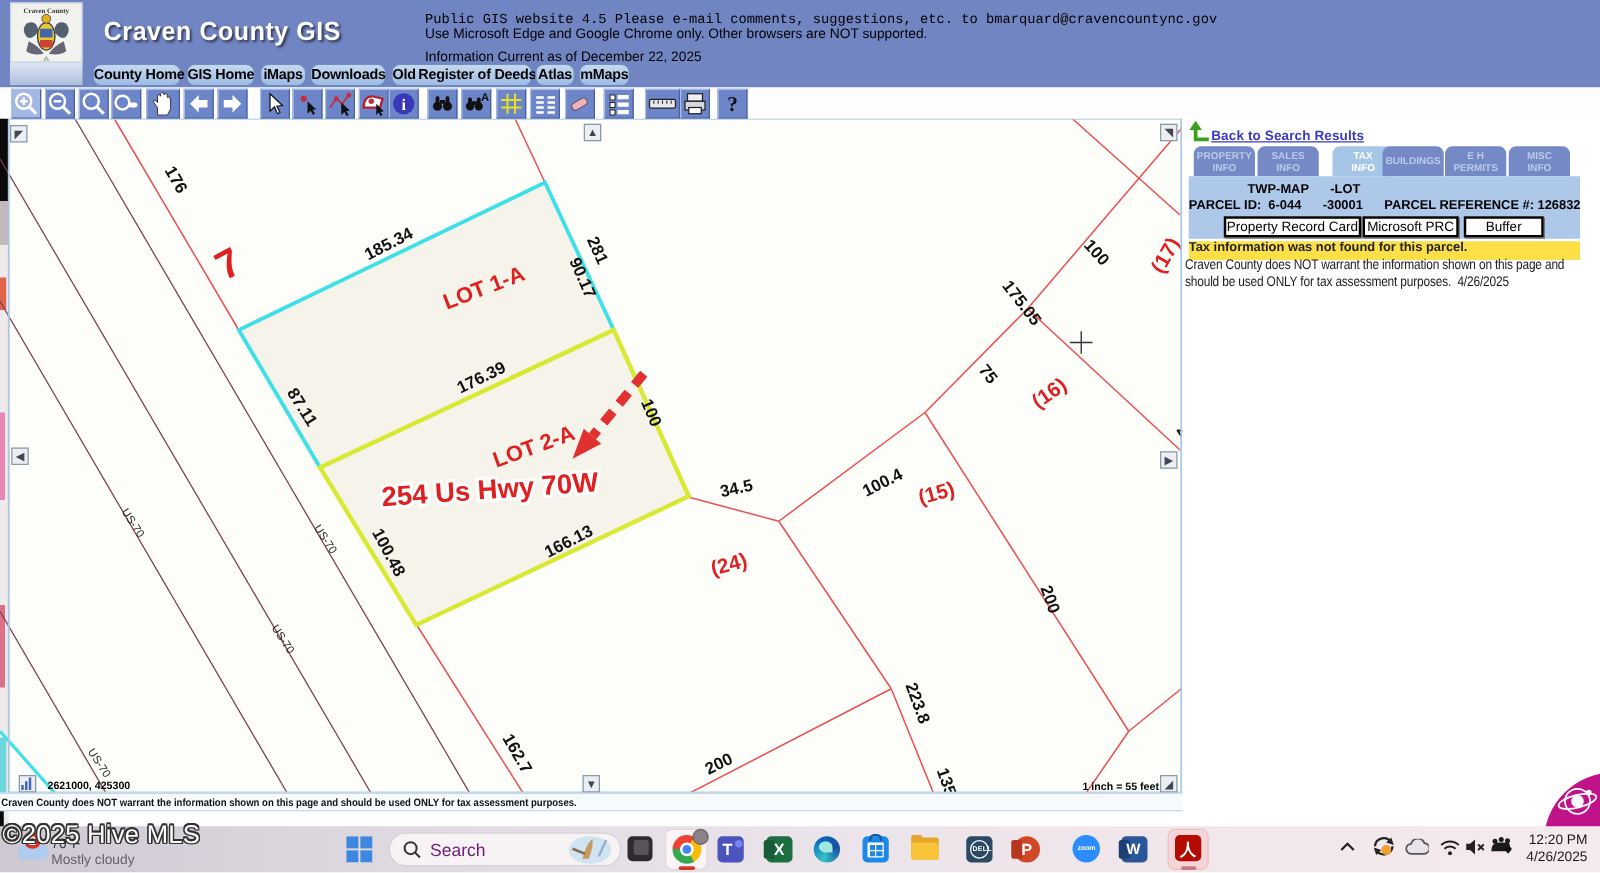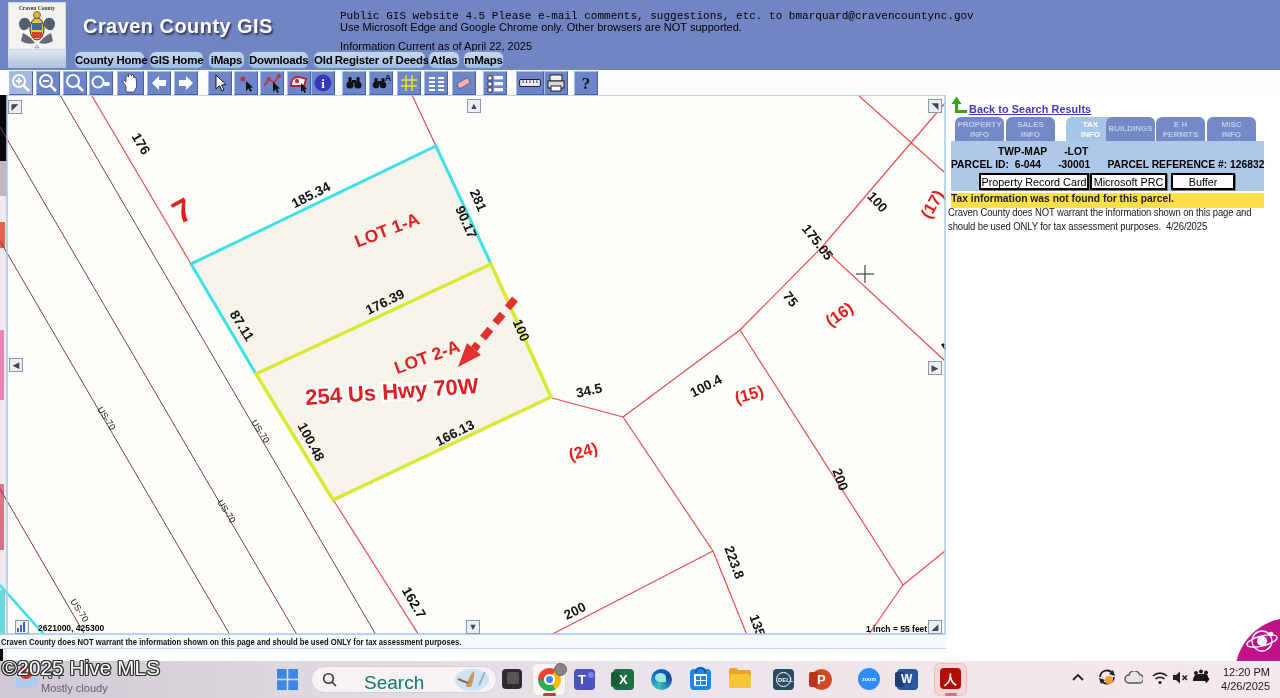--- a/index.html
+++ b/index.html
@@ -49,21 +49,21 @@
   <path d="M44 16 Q36 12 34 22 Q40 30 44 26 Q48 21 44 16Z" fill="#55606e"></path>
   <path d="M14 30 Q22 34 26 40 Q18 42 12 38Z" fill="#667"></path>
   <path d="M42 30 Q34 34 30 40 Q38 42 44 38Z" fill="#667"></path>
   <text x="28" y="45" font-size="4" text-anchor="middle" fill="#444">⁂</text>
 </svg>
 </div>
 <div id="logosub" class="abs"></div>
 <div id="title" class="abs">Craven County GIS</div>
 <div class="abs hinfo" style="top:10px;font-family:Liberation Mono, monospace;">Public GIS website 4.5 Please e-mail comments, suggestions, etc. to bmarquard@cravencountync.gov</div>
 <div class="abs hinfo" style="top:21px;">Use Microsoft Edge and Google Chrome only. Other browsers are NOT supported.</div>
-<div class="abs hinfo" style="top:40px;">Information Current as of April 22, 2025</div>
+<div class="abs hinfo" style="top:40px;">Information Current as of December 22, 2025</div>
 <div class="abs navbtn" style="left:74px;width:71px;">County Home</div>
 <div class="abs navbtn" style="left:149px;width:55px;">GIS Home</div>
 <div class="abs navbtn" style="left:208px;width:37px;">iMaps</div>
 <div class="abs navbtn" style="left:248px;width:61px;">Downloads</div>
 <div class="abs navbtn" style="left:313px;width:113px;">Old Register of Deeds</div>
 <div class="abs navbtn" style="left:428px;width:32px;text-align:center;">Atlas</div>
 <div class="abs navbtn" style="left:463px;width:41px;">mMaps</div>
 
 <div id="toolbar" class="abs"></div>
 
@@ -396,21 +396,21 @@
       <rect x="0" y="11.3" width="9.7" height="9.7"></rect>
       <rect x="11.3" y="11.3" width="9.7" height="9.7"></rect>
     </g>
   </svg>
 
 <div class="abs" style="left:311px;top:666px;width:186px;height:27px;border-radius:14px;background:#f7f3f5;border:1px solid #d8d0d6;"></div>
 <svg class="abs" style="left:322px;top:672px;" width="16" height="16" viewBox="0 0 16 16">
     <circle cx="6.5" cy="6.5" r="4.8" fill="none" stroke="#333" stroke-width="1.6"></circle>
     <line x1="10" y1="10" x2="14" y2="14" stroke="#333" stroke-width="1.6"></line>
   </svg>
-<div class="abs" style="left:344px;top:672px;font-size:19px;color:#0f766e;margin-left:20px;">Search</div>
+<div class="abs" style="left:344px;top:672px;font-size:14px;color:#701a75;">Search</div>
 <svg class="abs" style="left:452px;top:667px;" width="40" height="25" viewBox="0 0 40 25">
     <ellipse cx="20" cy="13" rx="17" ry="11" fill="#cfe3f2"></ellipse>
     <path d="M14 20 Q17 8 22 4 Q23 10 19 20 Z" fill="#c79a5e"></path>
     <path d="M6 12 L16 16" stroke="#8a6a4a" stroke-width="2"></path>
     <path d="M33 5 L27 18" stroke="#9ab0c8" stroke-width="2"></path>
   </svg>
 
 <div class="abs" style="left:502px;top:669px;width:20px;height:20px;background:#2e2a2e;border-radius:4px;"></div>
 <div class="abs" style="left:507px;top:672px;width:12px;height:12px;background:#585458;border-radius:2px;"></div>
 

